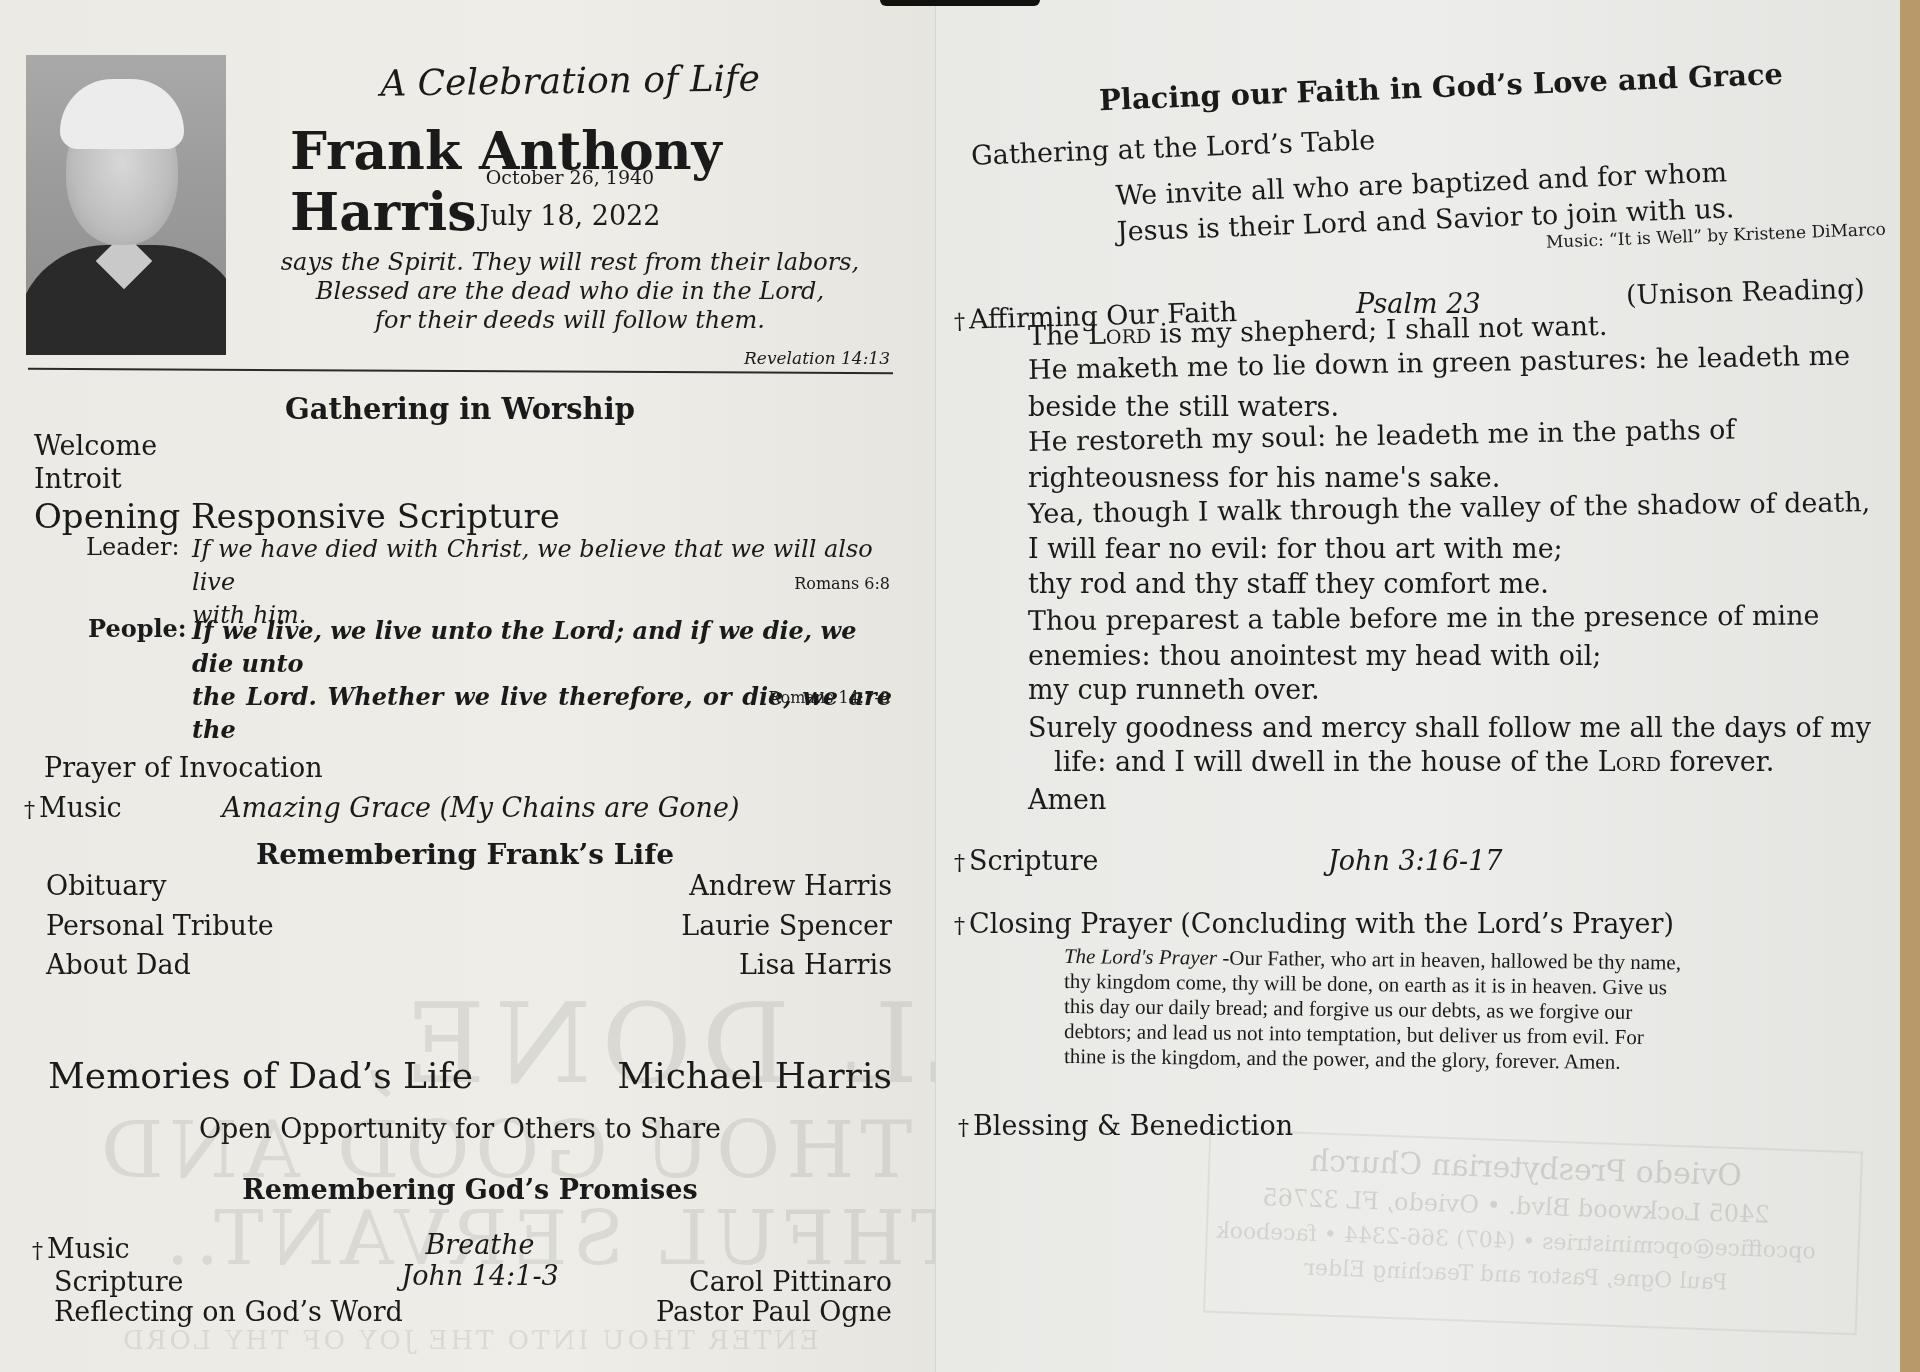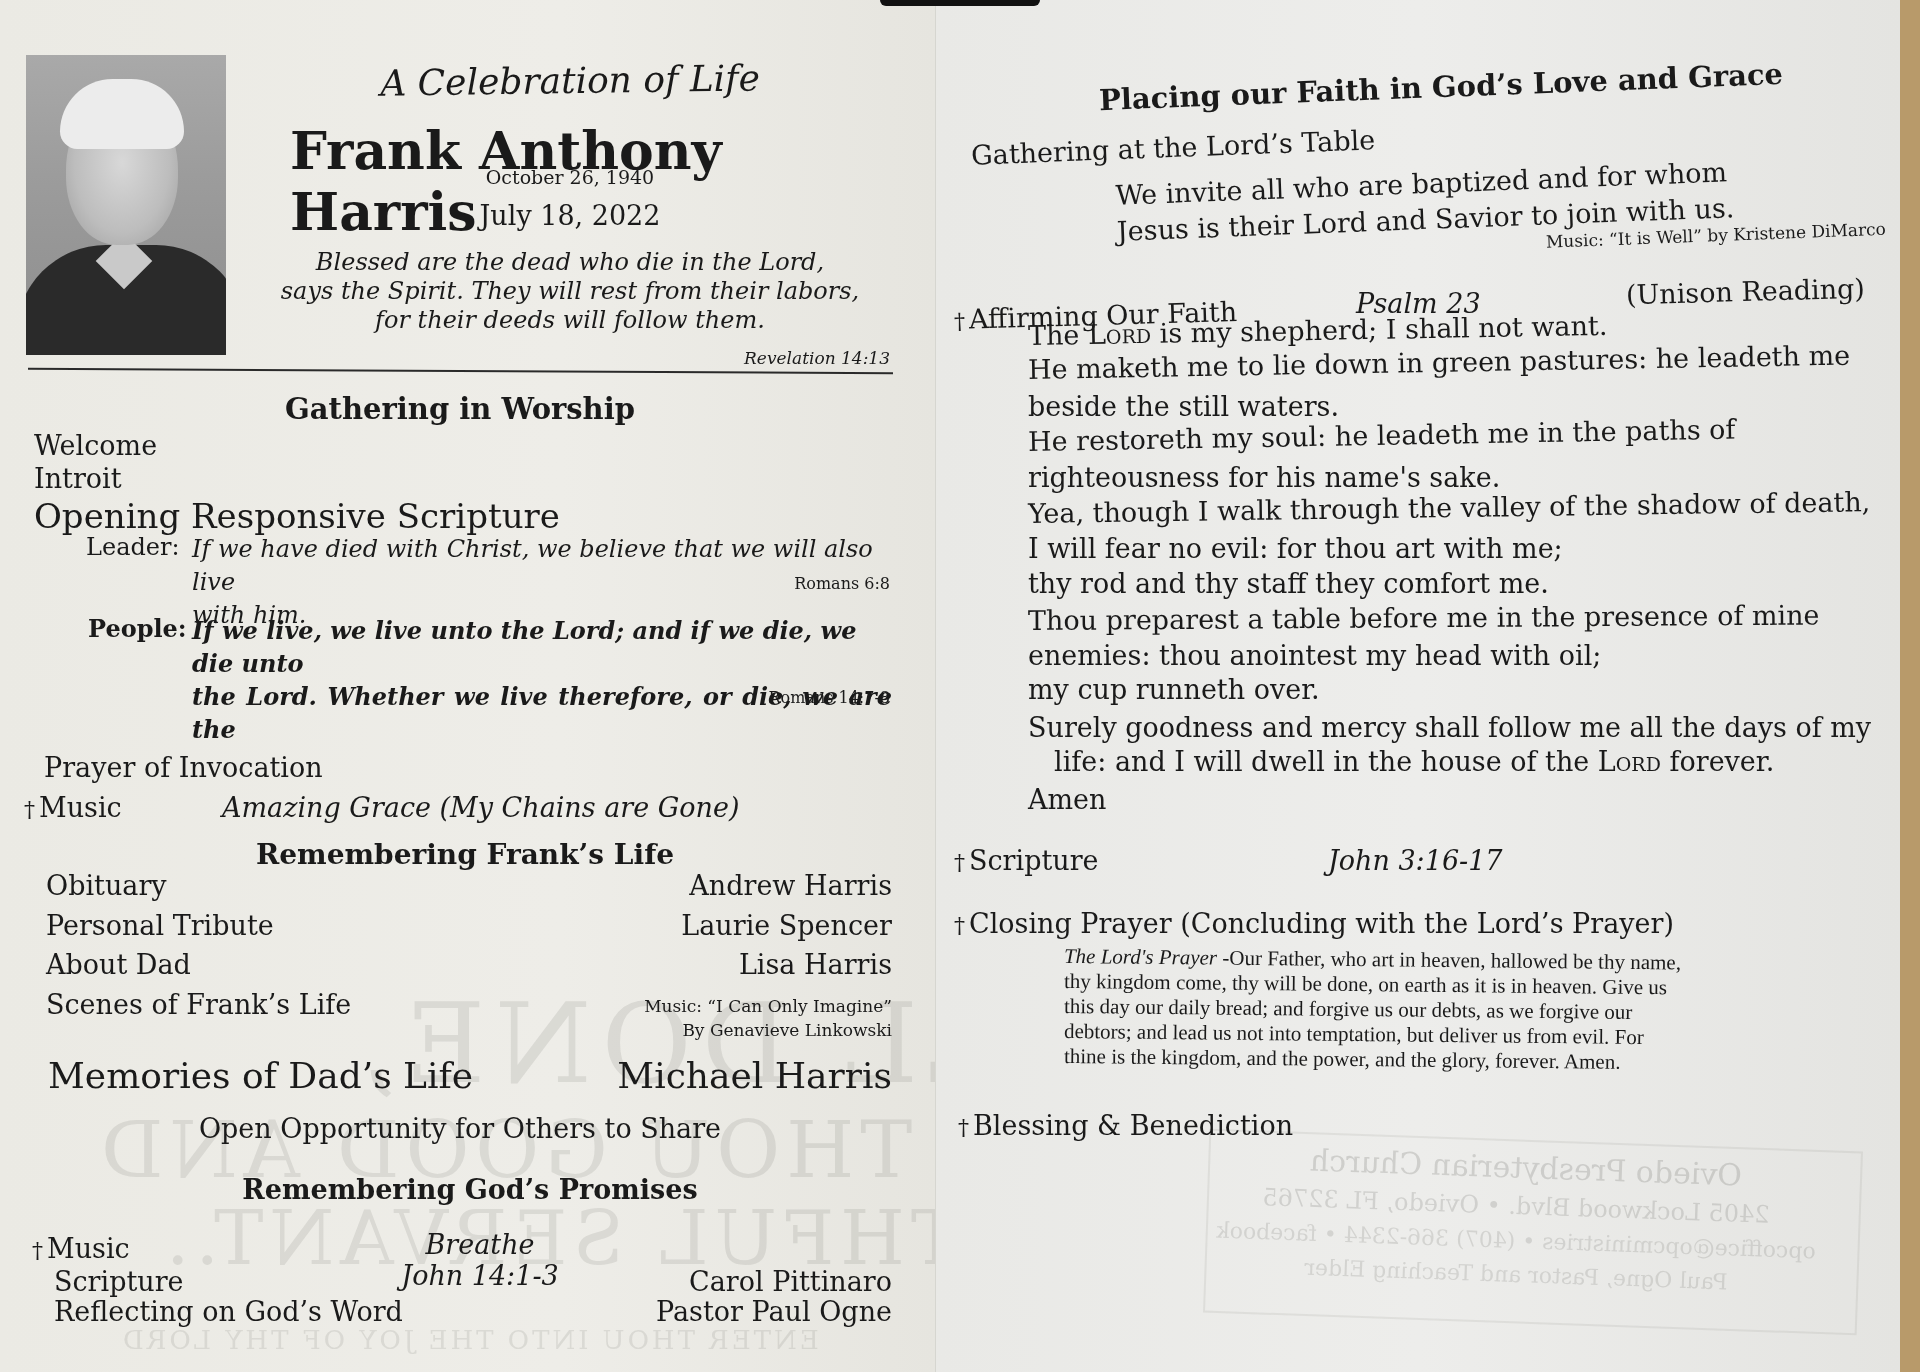--- a/index.html
+++ b/index.html
@@ -38,22 +38,22 @@
       <div class="collar"></div>
       <div class="head"></div>
       <div class="hair"></div>
     </div>
 
     <div class="abs script" style="left:330px;top:60px;width:480px;text-align:center;font-size:36px;transform:rotate(-0.8deg);">A Celebration of Life</div>
     <div class="abs" style="left:290px;top:120px;width:560px;font-size:52px;font-weight:bold;">Frank Anthony Harris</div>
     <div class="abs" style="left:390px;top:166px;width:360px;text-align:center;font-size:19px;">October 26, 1940</div>
     <div class="abs" style="left:390px;top:200px;width:360px;text-align:center;font-size:27px;">July 18, 2022</div>
     <div class="abs" style="left:270px;top:248px;width:600px;text-align:center;font-size:24px;font-style:italic;line-height:29px;">
+      <div>says the Spirit. They will rest from their labors,</div>
       <div>Blessed are the dead who die in the Lord,</div>
-      <div>says the Spirit. They will rest from their labors,</div>
       <div>for their deeds will follow them.</div>
     </div>
     <div class="abs" style="left:700px;top:348px;width:190px;text-align:right;font-size:17px;font-style:italic;">Revelation 14:13</div>
     <div class="rule"></div>
 
     <div class="abs" style="left:220px;top:392px;width:480px;text-align:center;font-size:29px;font-weight:bold;">Gathering in Worship</div>
     <div class="abs" style="left:34px;top:430px;font-size:27px;">Welcome</div>
     <div class="abs" style="left:34px;top:463px;font-size:27px;">Introit</div>
     <div class="abs" style="left:34px;top:496px;font-size:34px;">Opening Responsive Scripture</div>
 
@@ -83,27 +83,20 @@
       <span>Obituary</span>
       <span style="position:absolute;right:0;">Andrew Harris</span>
     </div>
     <div class="abs" style="left:46px;top:910px;width:846px;font-size:27px;">
       <span>Personal Tribute</span>
       <span style="position:absolute;right:0;">Laurie Spencer</span>
     </div>
     <div class="abs" style="left:46px;top:949px;width:846px;font-size:27px;">
       <span>About Dad</span>
       <span style="position:absolute;right:0;">Lisa Harris</span>
-    </div>
-    <div class="abs" style="left:46px;top:989px;width:846px;font-size:27px;">
-      <span>Scenes of Frank’s Life</span>
-      <span style="position:absolute;right:0;top:5px;font-size:17px;text-align:right;line-height:24px;">
-        <span style="display:block;">Music: “I Can Only Imagine”</span>
-        <span style="display:block;">By Genavieve Linkowski</span>
-      </span>
     </div>
     <div class="abs" style="left:48px;top:1055px;width:844px;font-size:36px;">
       <span>Memories of Dad’s Life</span>
       <span style="position:absolute;right:0;">Michael Harris</span>
     </div>
 
     <div class="abs" style="left:180px;top:1113px;width:560px;text-align:center;font-size:27px;">Open Opportunity for Others to Share</div>
 
     <div class="abs" style="left:200px;top:1174px;width:540px;text-align:center;font-size:27px;font-weight:bold;">Remembering God’s Promises</div>
 

